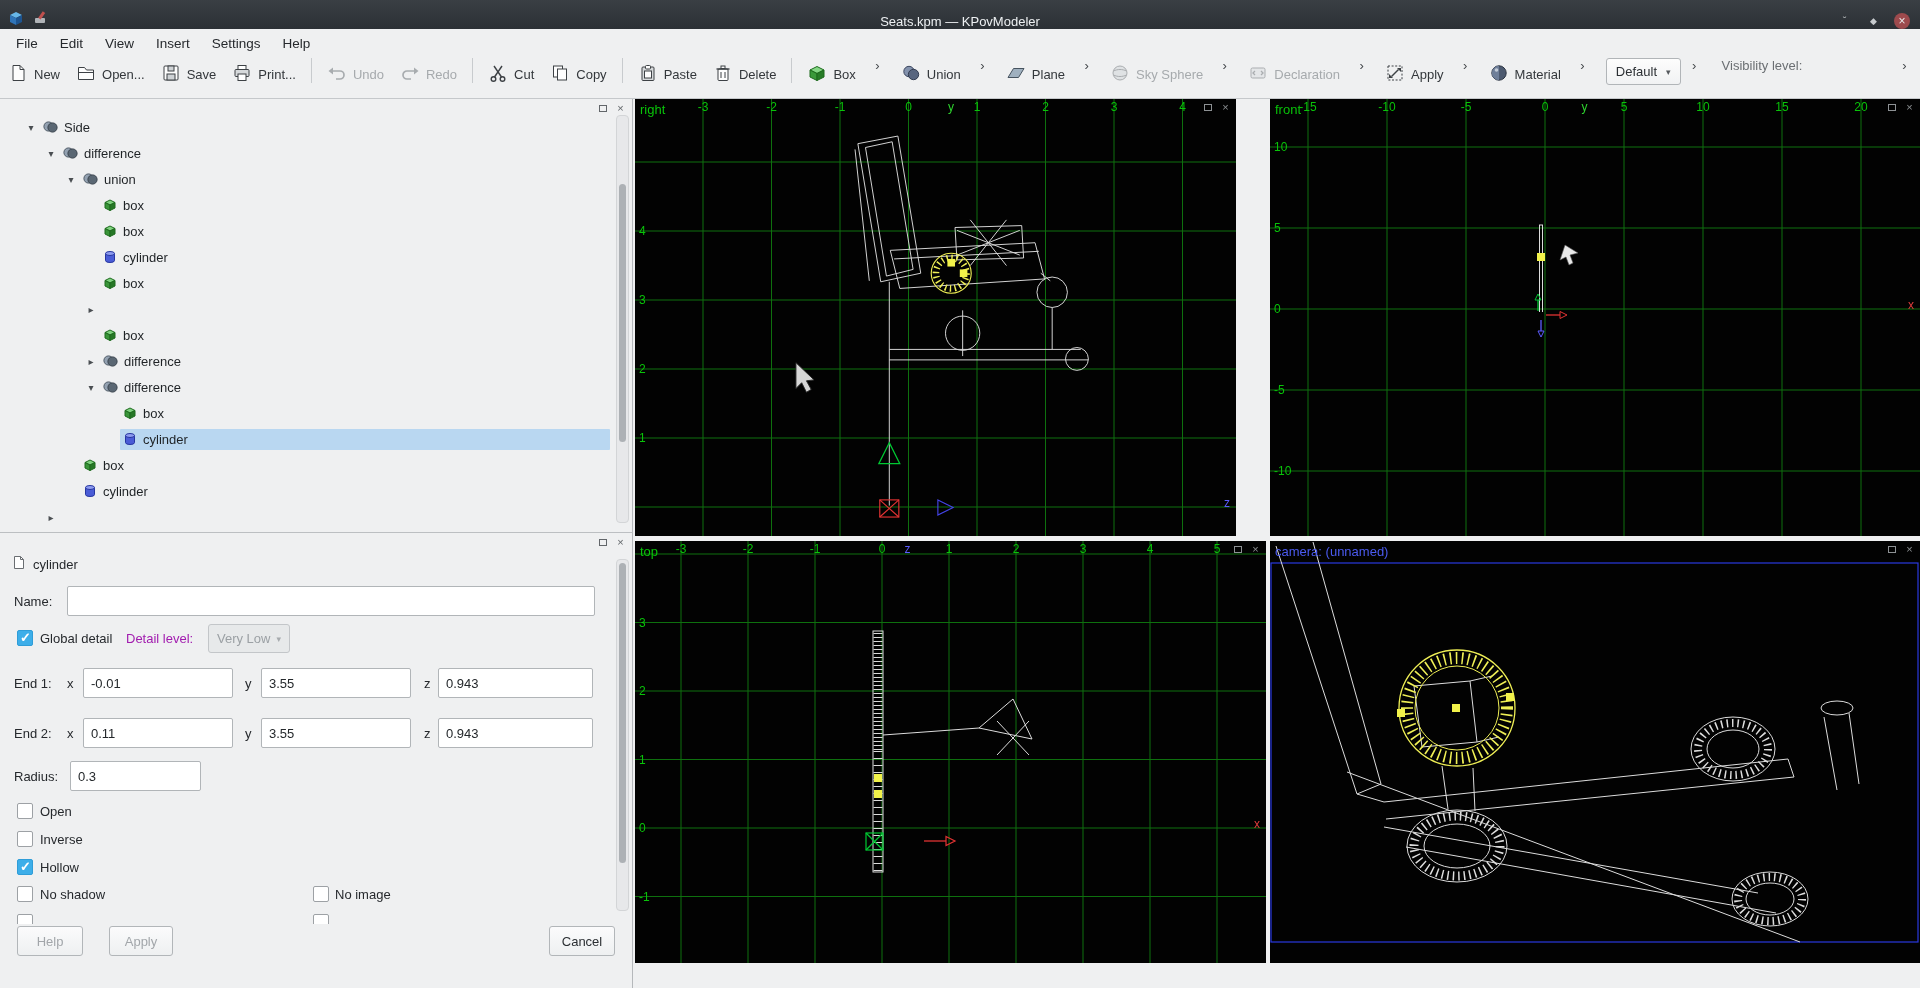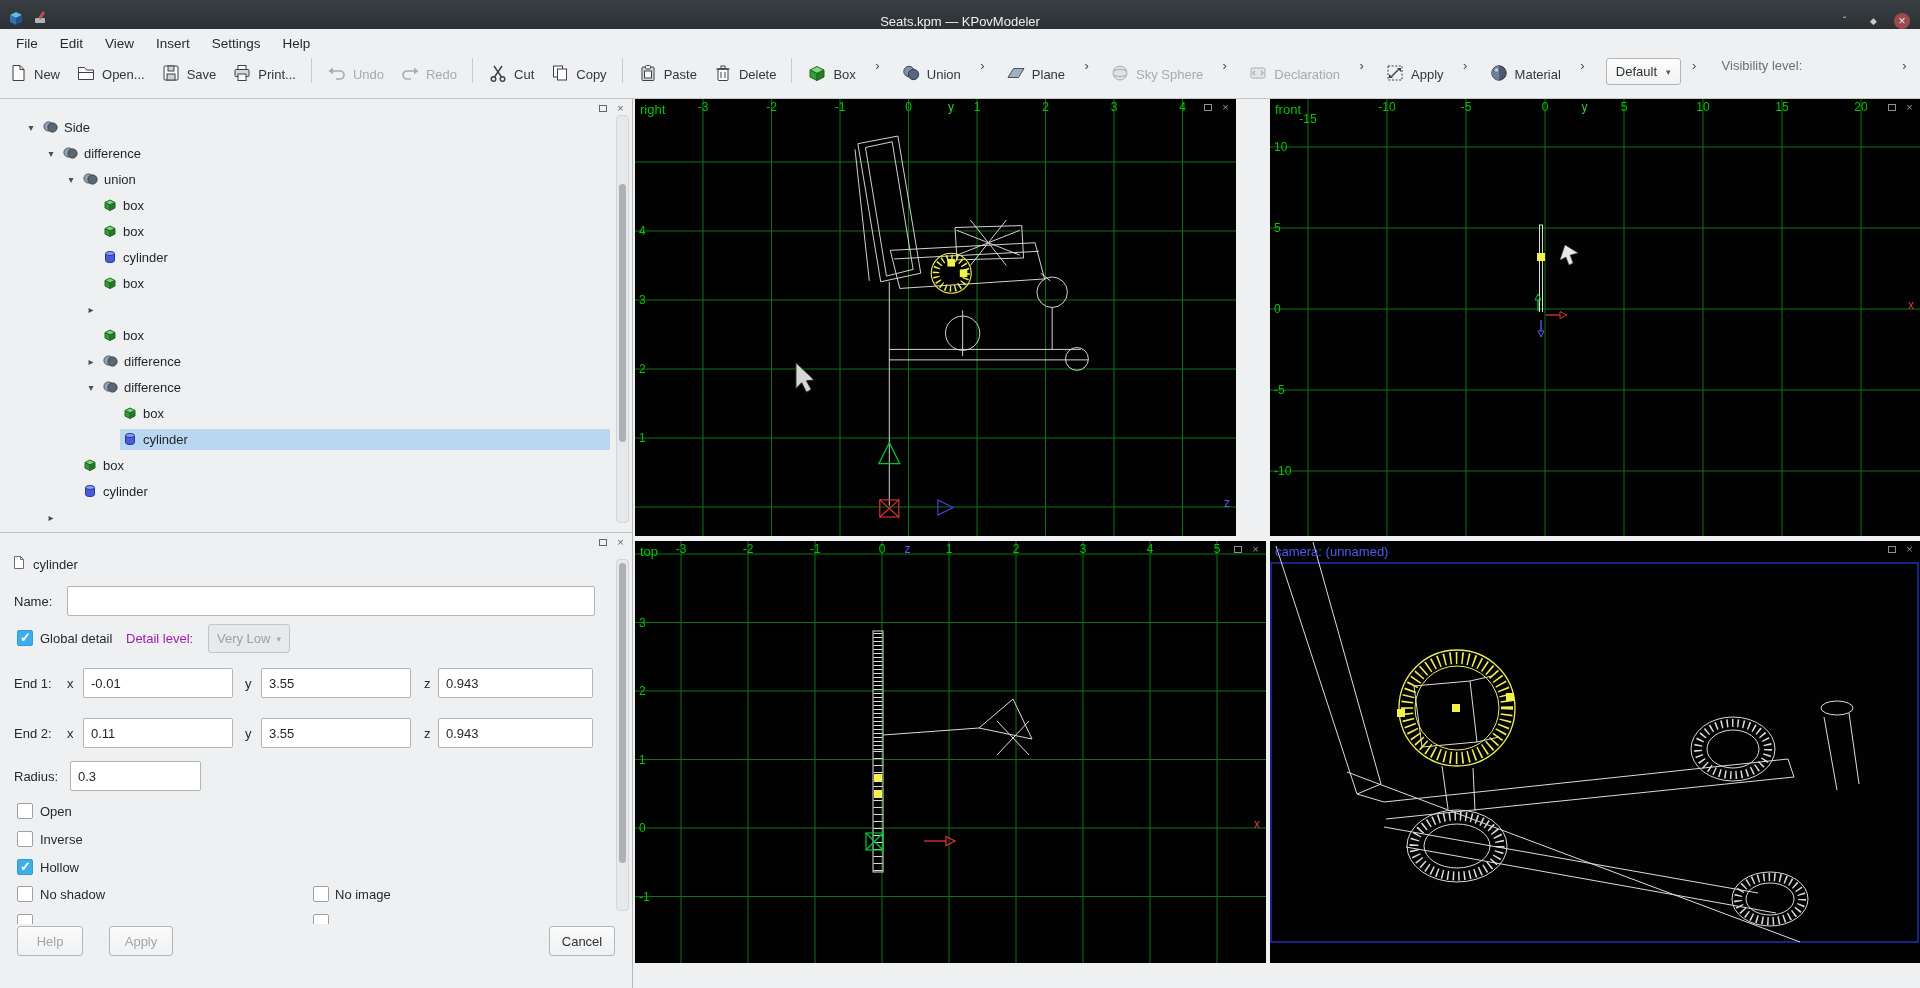--- a/index.html
+++ b/index.html
@@ -644,21 +644,21 @@
     <line x1="271" y1="221" x2="271" y2="232" stroke="#5c5cff" stroke-width="1.3"></line>
     <polygon points="268,232 274,232 271,238" stroke="#5c5cff" fill="none" stroke-width="1"></polygon>
   </svg>
   <div class="vp-name" style="color: rgb(9, 195, 9);">front</div>
   <div class="dock-ctrls">
     <span class="mini">
         <span class="sq"></span>
       </span>
     <span class="mini">×</span>
   </div>
-<div class="rn top" style="left: 38px; margin-top: 12px;">-15</div>
+<div class="rn top" style="left: 38px;">-15</div>
     <div class="rn top" style="left: 117px;">-10</div>
     <div class="rn top" style="left: 196px;">-5</div>
     <div class="rn top" style="left: 275px;">0</div>
     <div class="rn top" style="left: 314.5px; color: rgb(47, 212, 47);">y</div>
     <div class="rn top" style="left: 354px;">5</div>
     <div class="rn top" style="left: 433px;">10</div>
     <div class="rn top" style="left: 512px;">15</div>
     <div class="rn top" style="left: 591px;">20</div>
     <div class="rn left" style="top: 48px;">10</div>
     <div class="rn left" style="top: 129px;">5</div>

